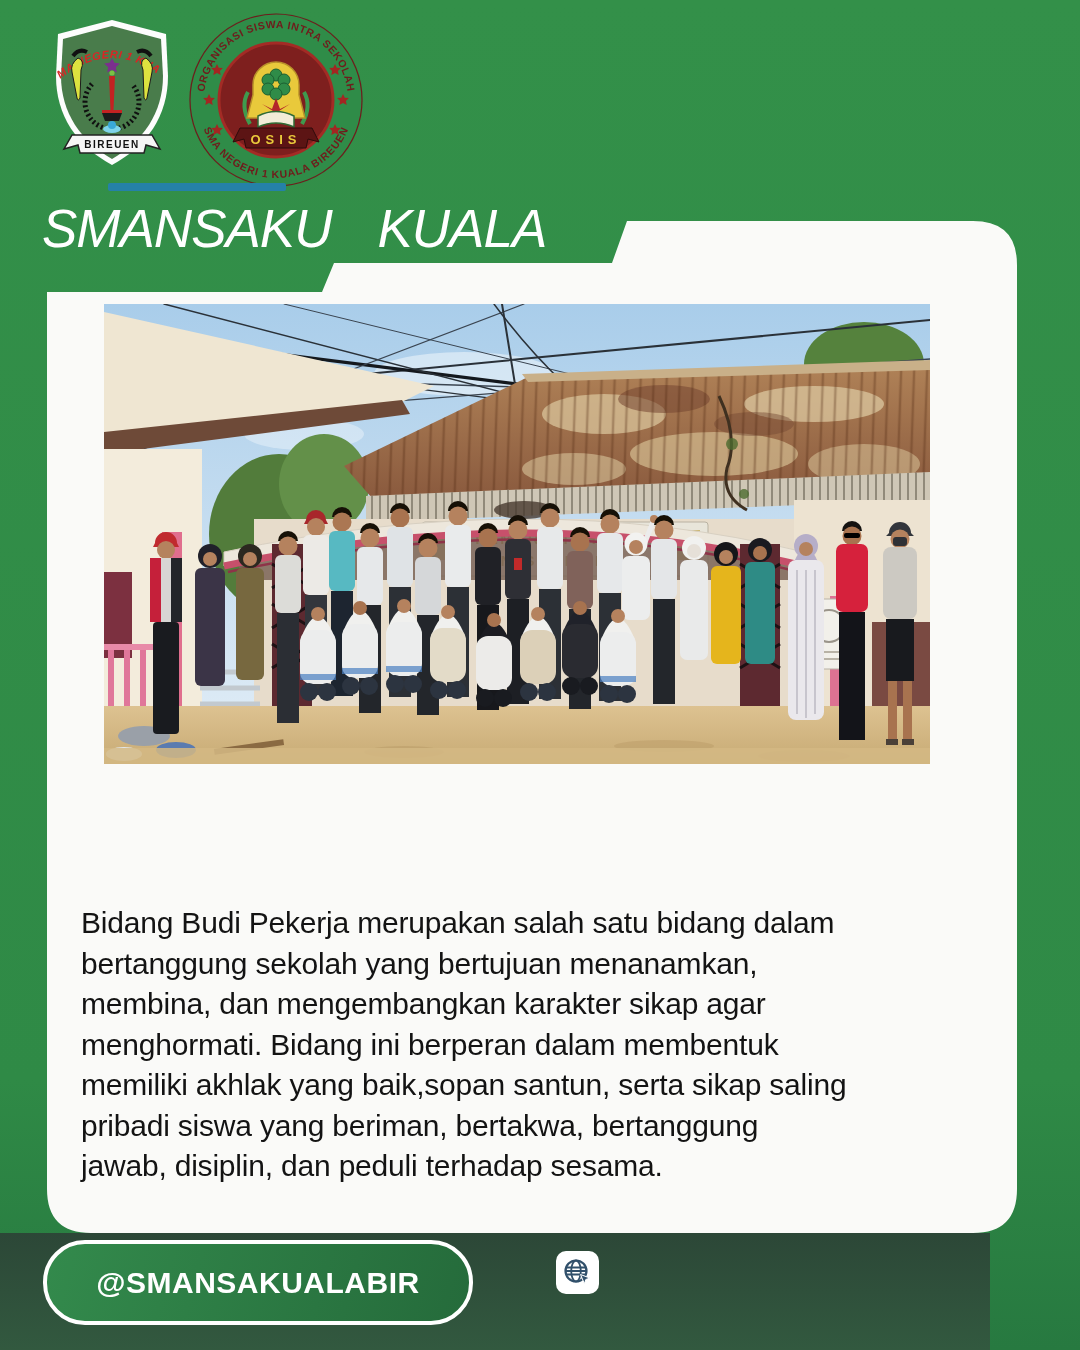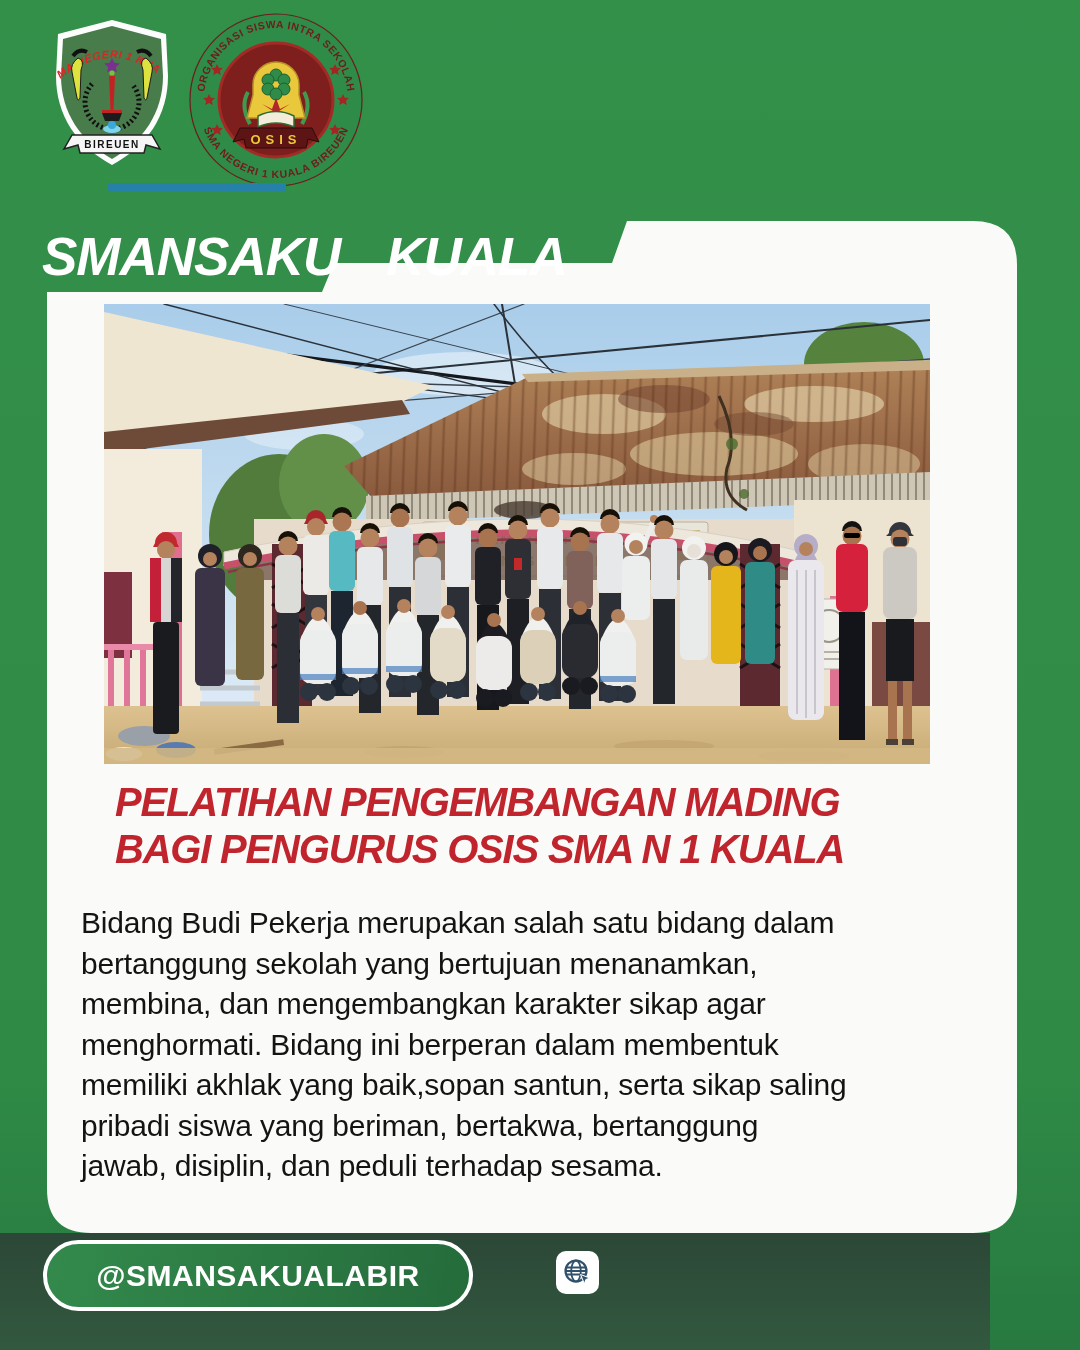--- a/index.html
+++ b/index.html
@@ -4,33 +4,33 @@
 <style>
   html,body{margin:0;padding:0;}
   body{font-family:"Liberation Sans",sans-serif;}
   #poster{position:relative;width:1080px;height:1350px;overflow:hidden;
     background:linear-gradient(180deg,#339049 0%,#2f8a46 80%,#277940 100%);}
   .abs{position:absolute;}
   
   .logo-shield{left:50px;top:18px;width:124px;height:150px;}
   .logo-osis{left:188px;top:12px;width:176px;height:176px;}
   .teal-line{left:108px;top:183px;width:178px;height:8px;background:#2581a8;border-radius:2px;}
-  .brand{left:42px;top:198px;color:#ffffff;font-weight:700;font-style:italic;
-    font-size:53px;letter-spacing:-1px;display:flex;gap:46px;white-space:nowrap;margin-top:28px;}
+  .brand{left:42px;top:198px;color:#ffffff;font-weight:400;font-style:italic;
+    font-size:53px;letter-spacing:-1px;display:flex;gap:46px;white-space:nowrap;}
   
   .card-svg{left:0;top:0;width:1080px;height:1350px;}
   .photo{left:104px;top:304px;width:826px;height:460px;overflow:hidden;}
   .headline{left:115px;top:779px;color:#c0242c;font-weight:700;font-style:italic;
     font-size:40px;line-height:47px;letter-spacing:-1.2px;white-space:nowrap;}
   .bodytext{left:81px;top:903px;color:#131313;font-size:30px;line-height:40.5px;
     letter-spacing:-0.2px;white-space:nowrap;}
   
   .footer-panel{left:0;top:1233px;width:990px;height:117px;
     background:linear-gradient(180deg,#2c4737 0%,#32593f 100%);}
-  .handle-pill{left:43px;top:1240px;width:430px;height:71px;border:4px solid #ffffff;
+  .handle-pill{left:43px;top:1240px;width:430px;height:85px;border:4px solid #ffffff;
     border-radius:42px;box-sizing:border-box;background:linear-gradient(105deg,#338a4c,#256b3b);
     display:flex;align-items:center;justify-content:center;color:#fff;font-weight:700;
     font-size:30px;letter-spacing:0.5px;}
   .globe-box{left:556px;top:1251px;width:43px;height:43px;background:#fff;border-radius:10px;
     display:flex;align-items:center;justify-content:center;}
   .site-url{left:622px;top:1258px;height:30px;color:#fff;font-weight:700;font-size:31px;
     letter-spacing:0.4px;line-height:30px;}
   svg{display:block;}
   text{font-family:"Liberation Sans",sans-serif;}
 </style>
@@ -460,24 +460,20 @@
             <rect x="-18" y="62" width="36" height="6" fill="#4a7fc1" opacity="0.7"></rect>
             <circle cx="-9" cy="80" r="9" fill="#2c3440"></circle>
             <circle cx="9" cy="80" r="9" fill="#2c3440"></circle>
           </g>
     </g>
 
     <rect x="0" y="444" width="826" height="16" fill="#d4b884" opacity="0.85"></rect>
   </svg>
   </div>
 
-  <div class="abs headline">
-    <div>PELATIHAN PENGEMBANGAN MADING</div>
-    <div>BAGI PENGURUS OSIS SMA N 1 KUALA</div>
-  </div>
 
   <div class="abs bodytext">
     <div>Bidang Budi Pekerja merupakan salah satu bidang dalam</div>
     <div>bertanggung sekolah yang bertujuan menanamkan,</div>
     <div>membina, dan mengembangkan karakter sikap agar</div>
     <div>menghormati. Bidang ini berperan dalam membentuk</div>
     <div>memiliki akhlak yang baik,sopan santun, serta sikap saling</div>
     <div>pribadi siswa yang beriman, bertakwa, bertanggung</div>
     <div>jawab, disiplin, dan peduli terhadap sesama.</div>
   </div>

